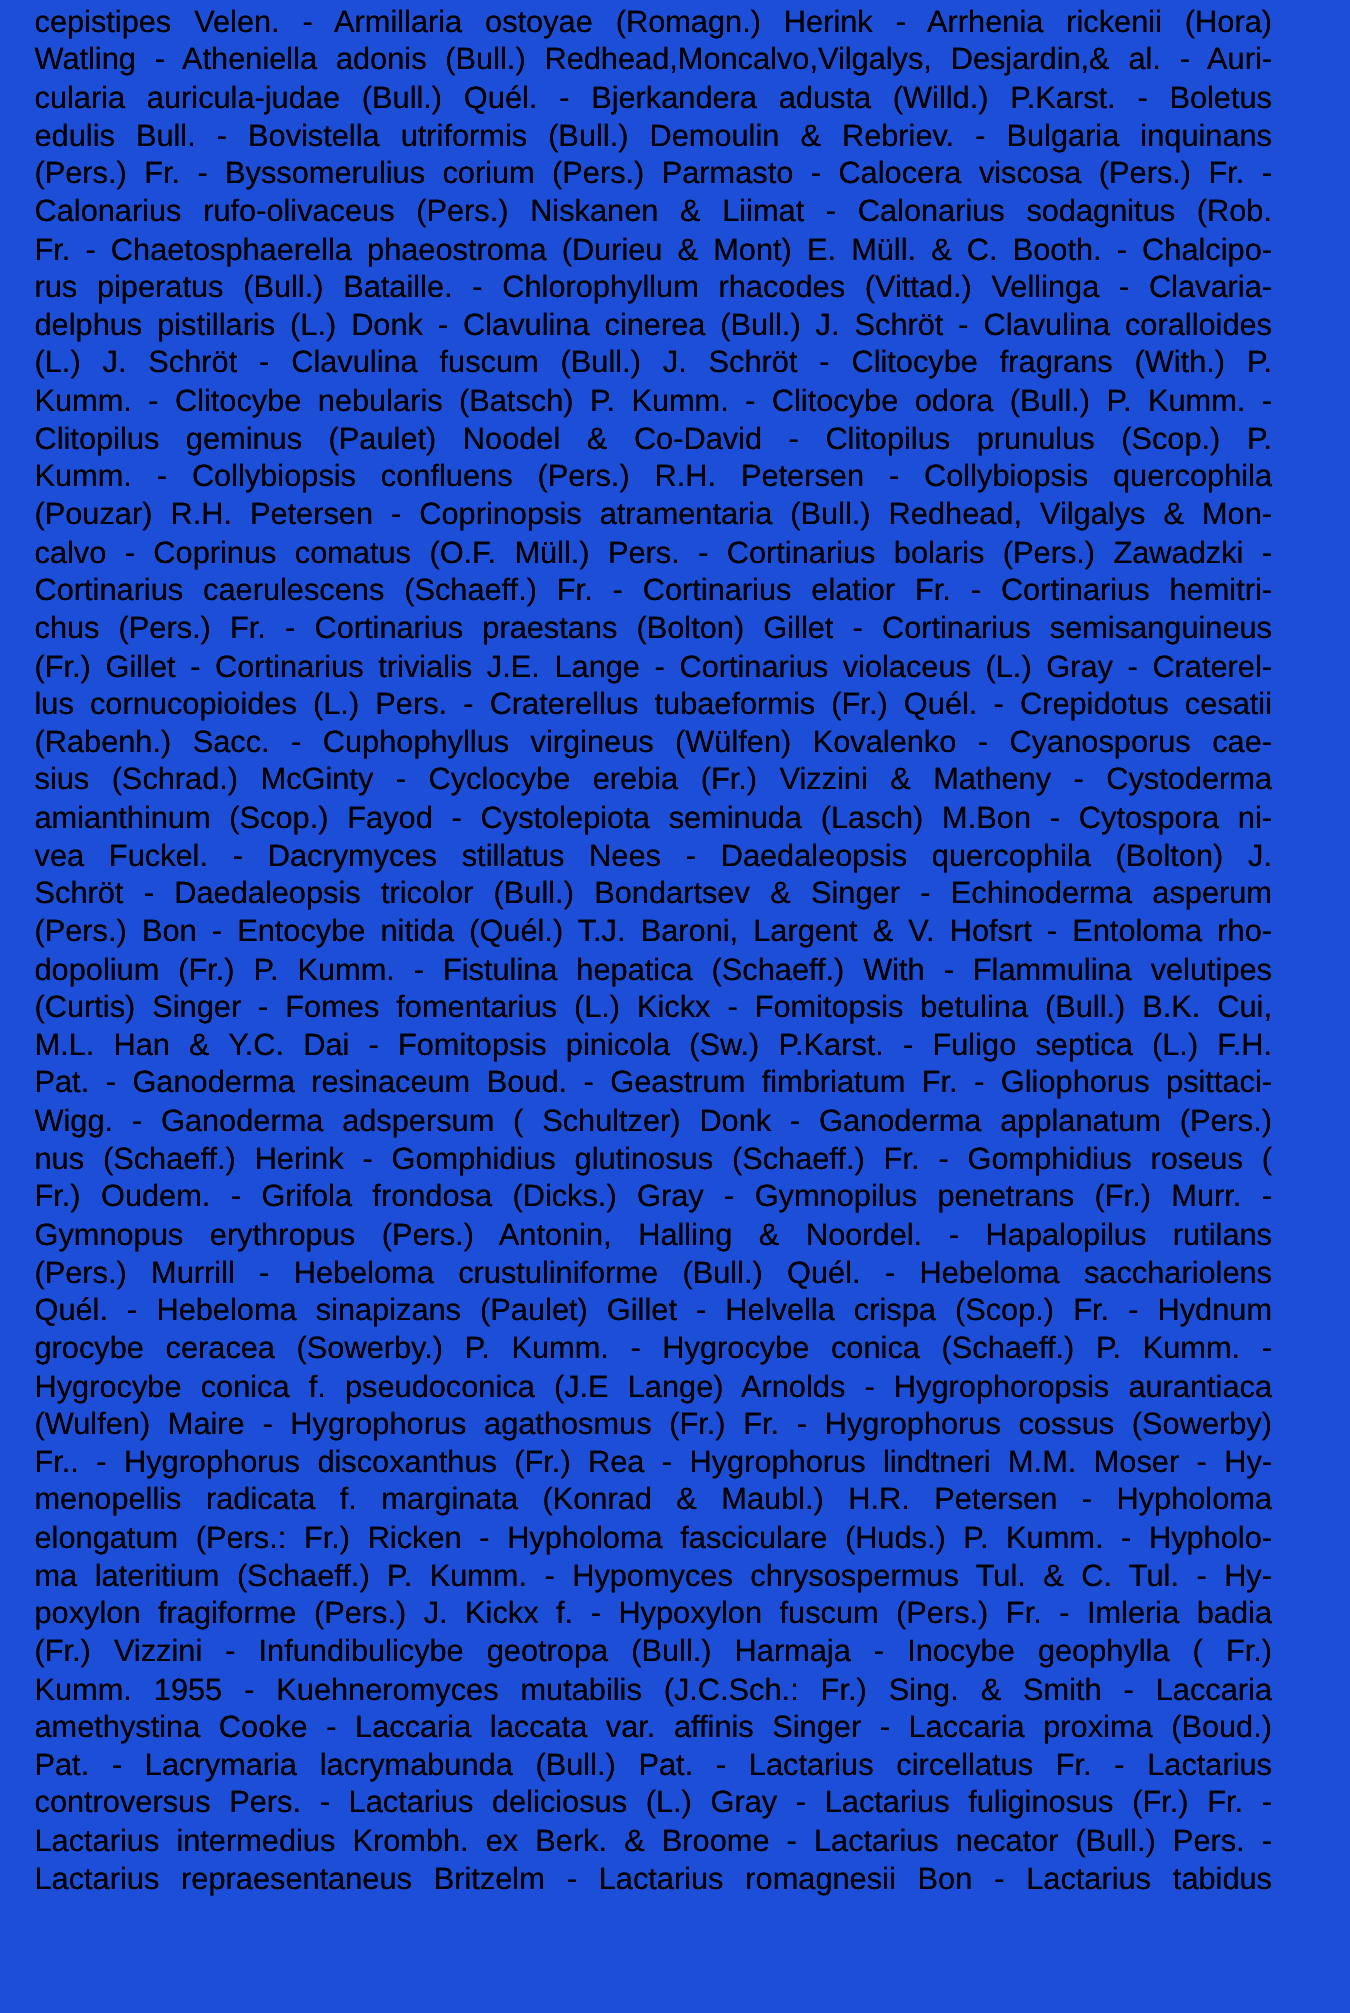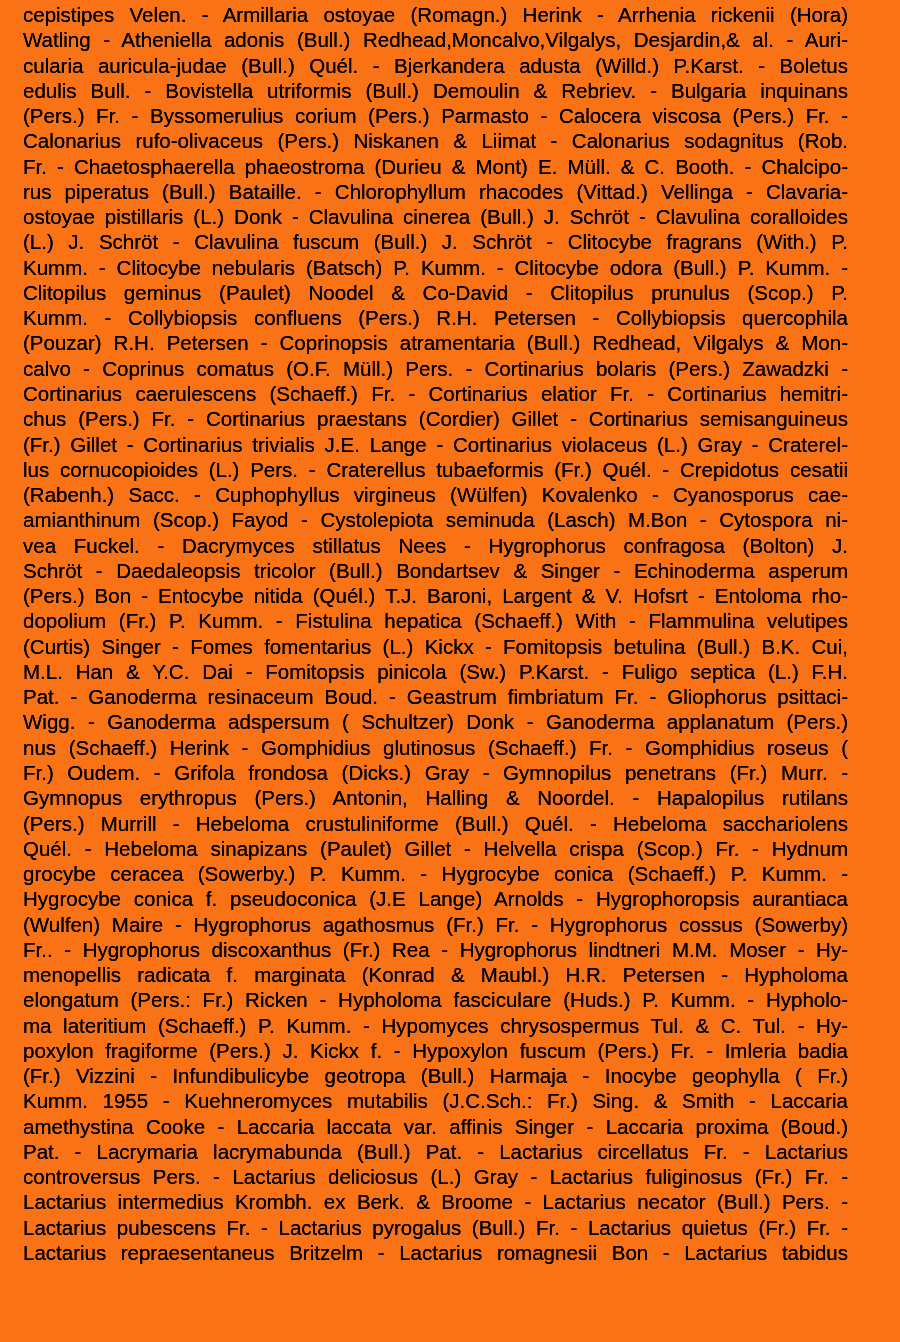--- a/index.html
+++ b/index.html
@@ -10,21 +10,21 @@
   body {
     width: 900px;
     height: 1342px;
     overflow: hidden;
   }
   .page {
     box-sizing: border-box;
     width: 900px;
     height: 1342px;
     padding: 2px 52px 0 23px;
-    background: #f97316;
+    background: #1d4ed8;
   }
   .text-block {
     width: 825px;
   }
   .line {
     font-family: "Liberation Sans", "DejaVu Sans", sans-serif;
     font-size: 20.5px;
     line-height: 25.28px;
     height: 25.28px;
     color: #000000;
@@ -41,34 +41,35 @@
   <div class="text-block">
 
   <div class="line">cepistipes Velen. - Armillaria ostoyae (Romagn.) Herink - Arrhenia rickenii (Hora)</div>
       <div class="line">Watling - Atheniella adonis (Bull.) Redhead,Moncalvo,Vilgalys, Desjardin,&amp; al. - Auri-</div>
       <div class="line">cularia auricula-judae (Bull.) Quél. - Bjerkandera adusta (Willd.) P.Karst. - Boletus</div>
       <div class="line">edulis Bull. - Bovistella utriformis (Bull.) Demoulin &amp; Rebriev. - Bulgaria inquinans</div>
       <div class="line">(Pers.) Fr. - Byssomerulius corium (Pers.) Parmasto - Calocera viscosa (Pers.) Fr. -</div>
       <div class="line">Calonarius rufo-olivaceus (Pers.) Niskanen &amp; Liimat - Calonarius sodagnitus (Rob.</div>
       <div class="line">Fr. - Chaetosphaerella phaeostroma (Durieu &amp; Mont) E. Müll. &amp; C. Booth. - Chalcipo-</div>
       <div class="line">rus piperatus (Bull.) Bataille. - Chlorophyllum rhacodes (Vittad.) Vellinga - Clavaria-</div>
-      <div class="line">ostoyae pistillaris (L.) Donk - Clavulina cinerea (Bull.) J. Schröt - Clavulina coralloides</div>
+      <div class="line">delphus pistillaris (L.) Donk - Clavulina cinerea (Bull.) J. Schröt - Clavulina coralloides</div>
       <div class="line">(L.) J. Schröt - Clavulina fuscum (Bull.) J. Schröt - Clitocybe fragrans (With.) P.</div>
       <div class="line">Kumm. - Clitocybe nebularis (Batsch) P. Kumm. - Clitocybe odora (Bull.) P.  Kumm. -</div>
       <div class="line">Clitopilus geminus (Paulet) Noodel &amp; Co-David - Clitopilus prunulus (Scop.) P.</div>
       <div class="line">Kumm. - Collybiopsis confluens (Pers.) R.H. Petersen - Collybiopsis quercophila</div>
       <div class="line">(Pouzar) R.H. Petersen - Coprinopsis atramentaria (Bull.) Redhead, Vilgalys &amp; Mon-</div>
       <div class="line">calvo - Coprinus comatus (O.F. Müll.) Pers. - Cortinarius bolaris (Pers.) Zawadzki -</div>
       <div class="line">Cortinarius caerulescens (Schaeff.) Fr. - Cortinarius elatior Fr. - Cortinarius hemitri-</div>
-      <div class="line">chus (Pers.) Fr. - Cortinarius praestans (Cordier) Gillet - Cortinarius semisanguineus</div>
+      <div class="line">chus (Pers.) Fr. - Cortinarius praestans (Bolton) Gillet - Cortinarius semisanguineus</div>
       <div class="line">(Fr.) Gillet - Cortinarius trivialis J.E. Lange - Cortinarius violaceus (L.) Gray - Craterel-</div>
       <div class="line">lus cornucopioides (L.) Pers. - Craterellus tubaeformis (Fr.) Quél. - Crepidotus cesatii</div>
       <div class="line">(Rabenh.) Sacc. - Cuphophyllus virgineus (Wülfen) Kovalenko - Cyanosporus cae-</div>
+      <div class="line">sius (Schrad.) McGinty - Cyclocybe erebia (Fr.) Vizzini &amp; Matheny - Cystoderma</div>
       <div class="line">amianthinum (Scop.) Fayod - Cystolepiota seminuda (Lasch) M.Bon - Cytospora ni-</div>
-      <div class="line">vea Fuckel. - Dacrymyces stillatus Nees  - Hygrophorus confragosa (Bolton) J.</div>
+      <div class="line">vea Fuckel. - Dacrymyces stillatus Nees  - Daedaleopsis quercophila (Bolton) J.</div>
       <div class="line">Schröt - Daedaleopsis tricolor (Bull.) Bondartsev &amp; Singer - Echinoderma asperum</div>
       <div class="line">(Pers.) Bon - Entocybe nitida (Quél.) T.J. Baroni, Largent &amp; V. Hofsrt - Entoloma rho-</div>
       <div class="line">dopolium (Fr.) P. Kumm. - Fistulina hepatica (Schaeff.) With - Flammulina velutipes</div>
       <div class="line">(Curtis) Singer - Fomes fomentarius (L.) Kickx - Fomitopsis betulina (Bull.) B.K. Cui,</div>
       <div class="line">M.L. Han &amp; Y.C. Dai - Fomitopsis pinicola (Sw.) P.Karst. - Fuligo septica (L.) F.H.</div>
       <div class="line">Pat. - Ganoderma resinaceum Boud. - Geastrum fimbriatum Fr. - Gliophorus psittaci-</div>
       <div class="line">Wigg. - Ganoderma adspersum ( Schultzer) Donk - Ganoderma applanatum (Pers.)</div>
       <div class="line">nus (Schaeff.) Herink  - Gomphidius glutinosus (Schaeff.) Fr. - Gomphidius roseus (</div>
       <div class="line">Fr.) Oudem. - Grifola frondosa (Dicks.) Gray - Gymnopilus penetrans (Fr.) Murr. -</div>
       <div class="line">Gymnopus erythropus (Pers.) Antonin, Halling &amp; Noordel. - Hapalopilus rutilans</div>
@@ -81,16 +82,15 @@
       <div class="line">menopellis radicata f. marginata (Konrad &amp; Maubl.) H.R. Petersen  - Hypholoma</div>
       <div class="line">elongatum (Pers.: Fr.) Ricken - Hypholoma fasciculare (Huds.) P. Kumm. - Hypholo-</div>
       <div class="line">ma lateritium (Schaeff.) P. Kumm. - Hypomyces chrysospermus Tul. &amp; C. Tul. - Hy-</div>
       <div class="line">poxylon fragiforme (Pers.) J.  Kickx f. - Hypoxylon fuscum (Pers.) Fr. - Imleria badia</div>
       <div class="line">(Fr.) Vizzini - Infundibulicybe geotropa (Bull.) Harmaja  - Inocybe geophylla ( Fr.)</div>
       <div class="line">Kumm. 1955 - Kuehneromyces mutabilis (J.C.Sch.: Fr.) Sing. &amp; Smith - Laccaria</div>
       <div class="line">amethystina  Cooke - Laccaria laccata var. affinis Singer - Laccaria proxima (Boud.)</div>
       <div class="line">Pat. - Lacrymaria lacrymabunda (Bull.) Pat. - Lactarius circellatus Fr. - Lactarius</div>
       <div class="line">controversus Pers. - Lactarius deliciosus (L.) Gray - Lactarius fuliginosus (Fr.) Fr. -</div>
       <div class="line">Lactarius intermedius Krombh. ex Berk. &amp; Broome - Lactarius necator (Bull.) Pers. -</div>
-      <div class="line">Lactarius pubescens Fr. - Lactarius pyrogalus (Bull.) Fr. - Lactarius quietus (Fr.) Fr. -</div>
       <div class="line">Lactarius repraesentaneus Britzelm - Lactarius romagnesii Bon - Lactarius tabidus</div>
     </div>
 </div>
 
 </body></html>

